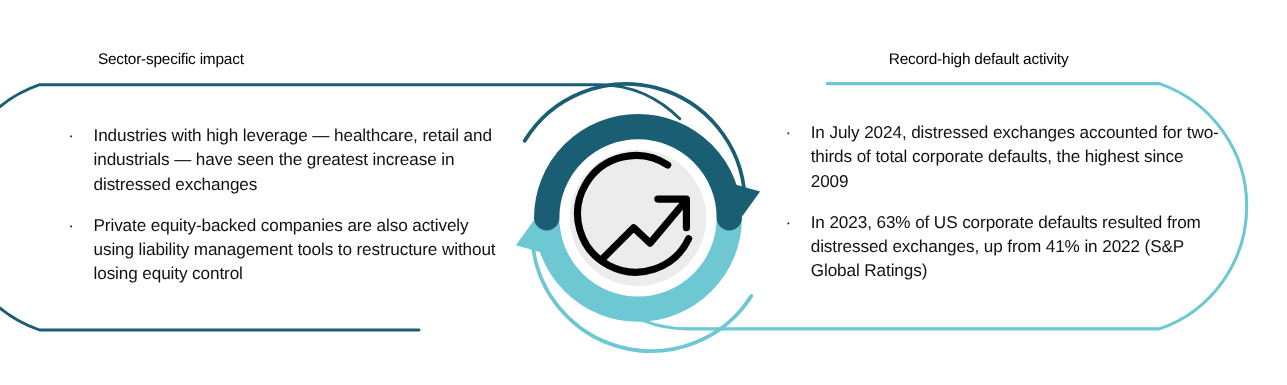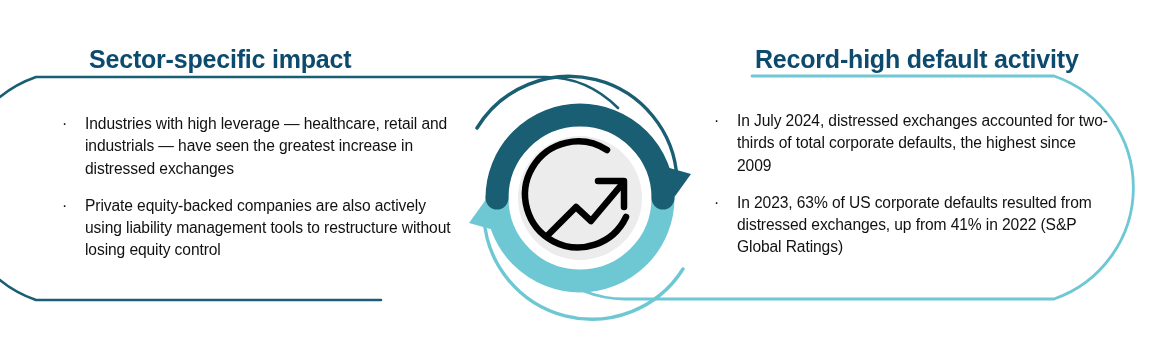--- a/index.html
+++ b/index.html
@@ -14,28 +14,28 @@
     position: relative;
     width: 1170px;
     height: 350px;
     background: #ffffff;
     overflow: hidden;
   }
 
   
   .panel-heading {
     position: absolute;
-    font-size: 25px;
-    font-weight: bold;
-    color: #0c4a6e;
+    font-size: 14px;
+    font-weight: normal;
+    color: #000000;
     letter-spacing: -0.2px;
     white-space: nowrap;
   }
   #heading-left  { left: 89px;  top: 45px; }
-  #heading-right { left: 755px; top: 45px; }
+  #heading-right { left: 808px; top: 45px; }
 
   
   #frame-svg {
     position: absolute;
     left: 0; top: 0;
     width: 1170px;
     height: 350px;
   }
 
   

